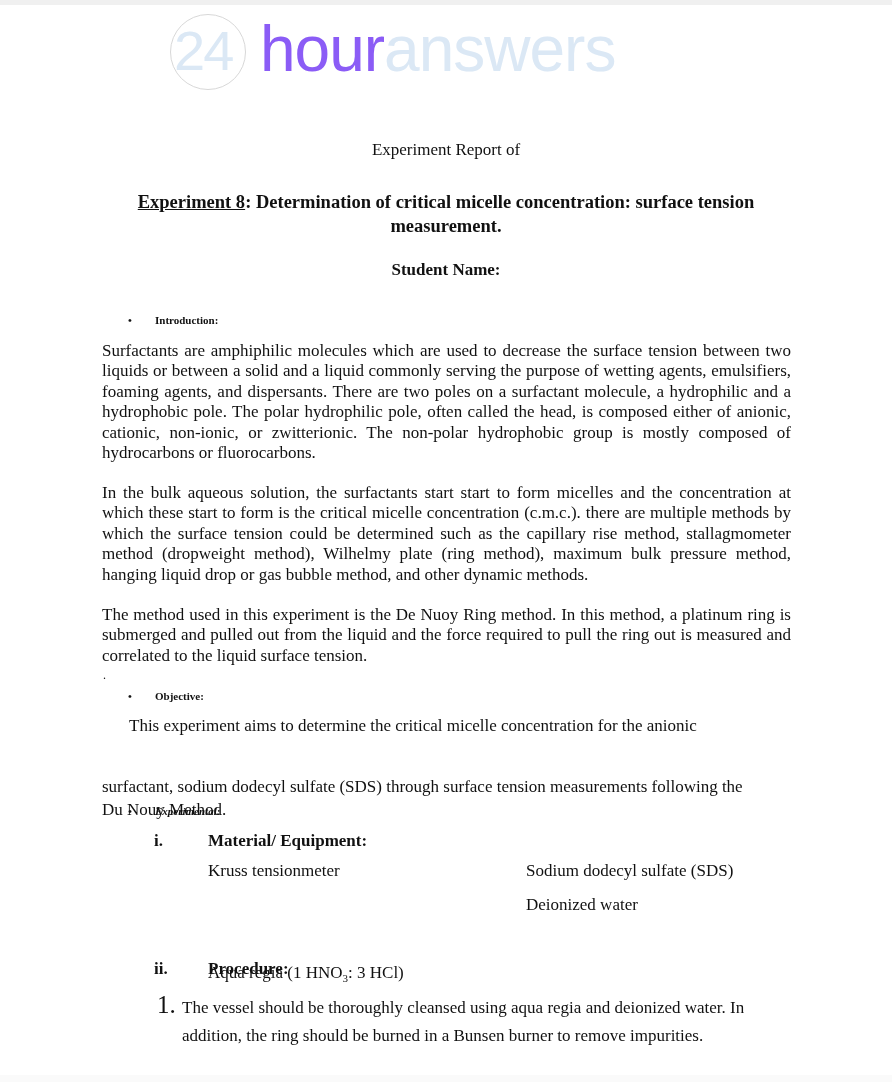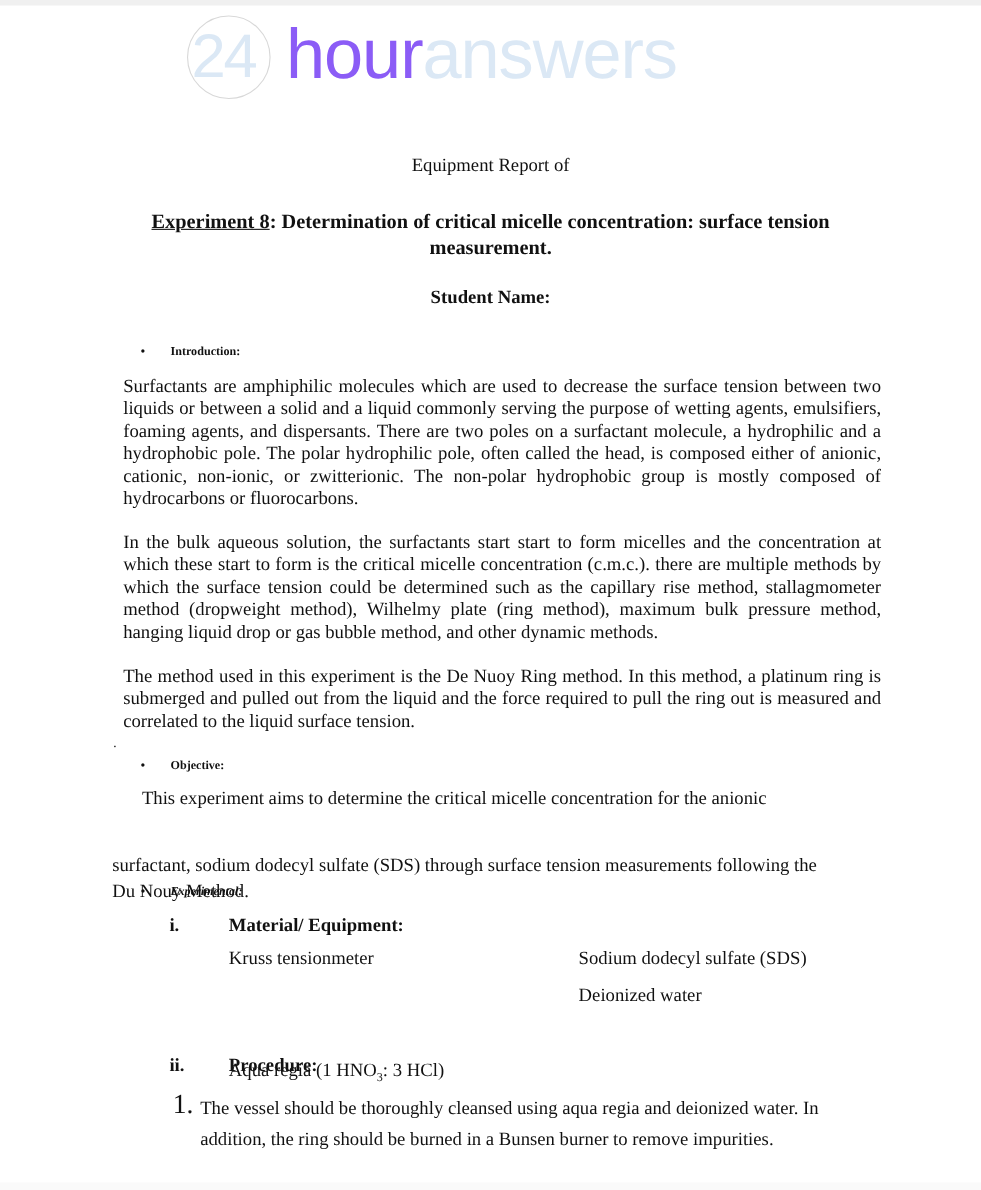--- a/index.html
+++ b/index.html
@@ -19,21 +19,21 @@
 
   .abs { position:absolute; }
   .center { text-align:center; }
   .lab { left:0; width:892px; top:140px; font-size:17px; line-height:20px; }
   .title { left:100px; width:692px; top:190px; font-size:18.5px; font-weight:bold; line-height:24px; text-align:center; }
   .title u { text-decoration:underline; }
   .student { left:0; width:892px; top:260px; font-size:17px; font-weight:bold; line-height:20px; }
 
   .bullet-head { left:128px; font-size:11px; font-weight:bold; line-height:20px; }
   .bullet-head .dot { display:inline-block; width:27px; }
-  .para { left:102px; width:689px; font-size:17px; line-height:20.4px; text-align:justify;margin-left:10px; }
+  .para { left:102px; width:689px; font-size:17px; line-height:20.4px; text-align:justify; }
   .obj1 { left:129px; width:680px; font-size:17px; line-height:20.4px; }
   .obj2 { left:102px; width:700px; font-size:17px; line-height:21.4px;margin-top:40px; }
   .roman { left:154px; font-size:17px; font-weight:bold; }
   .subhead { left:208px; font-size:17px; font-weight:bold; }
   .mat { font-size:17px; line-height:20px; }
   .step-num { left:157px; top:992px; font-size:25px; line-height:26px; }
   .step-text { left:182px; width:620px; top:994px; font-size:17px; line-height:28px; }
   sub { font-size:11px; line-height:0; }
   .tinydot { left:103px; top:668px; font-size:12px; }
 </style>
@@ -41,21 +41,21 @@
 <body>
 
 <div class="topbar"></div>
 
 <div class="logo">
   <div class="circle"></div>
   <span class="num">24</span>
   <span class="word"><span class="hour">hour</span><span class="answers">answers</span></span>
 </div>
 
-<div class="abs center lab">Equipment Report of</div>
+<div class="abs center lab">Experiment Report of</div>
 
 <div class="abs title">
   <u>Experiment 8</u><span>: Determination of critical micelle concentration: surface tension measurement.</span>
 </div>
 
 <div class="abs center student">Student Name:</div>
 
 <div class="abs bullet-head" style="top:310px;">
   <span class="dot">•</span><span>Introduction:</span>
 </div>

